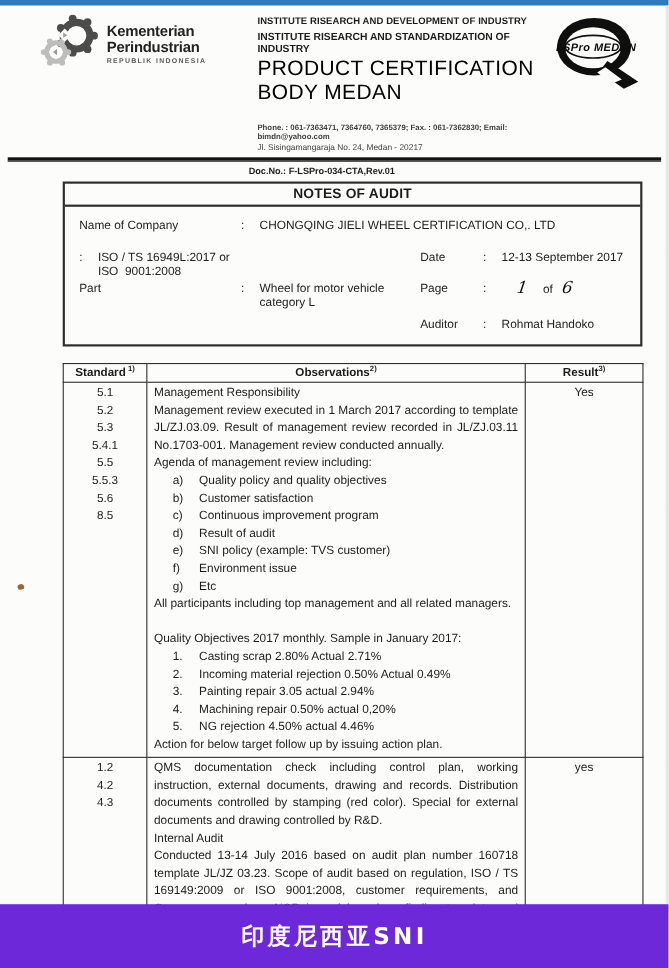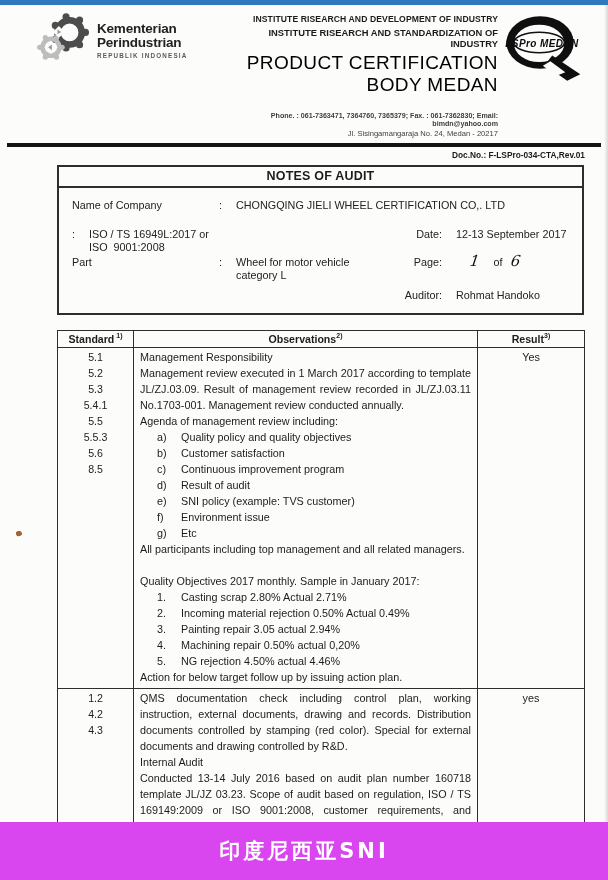--- a/index.html
+++ b/index.html
@@ -9,46 +9,46 @@
     background:#fcfcfb; font-family:"Liberation Sans", sans-serif; color:#1c1c1c;
   }
   .top-strip { position:absolute; top:0; left:0; width:100%; height:5px; background:#2e7abc; }
   .edge-shade { position:absolute; top:5px; right:0; width:4px; height:817px; background:linear-gradient(to left,#d8d8d6,rgba(252,252,251,0)); }
 
   
   .hdr { display:flex; align-items:flex-start; padding:13px 22px 0 36px; }
   .hdr-left { display:flex; align-items:center; gap:5px; width:198px; flex:none; }
   .ministry-text .nm { font-weight:bold; font-size:13.5px; line-height:14px; letter-spacing:-.2px; color:#222; }
   .ministry-text .rep { font-size:6.3px; letter-spacing:1.2px; color:#5a5a5a; margin-top:2px; font-weight:bold; }
-  .hdr-center { flex:1; text-align:right; padding-top:1px; }
+  .hdr-center { flex:1; text-align:left; padding-top:1px; }
   .oc1 { font-size:8.6px; font-weight:bold; letter-spacing:.1px; }
   .oc2 { font-size:9.4px; font-weight:bold; margin-top:3px; }
   .oc3 { font-size:19px; margin-top:3px; letter-spacing:.4px; color:#000000; }
   .oc4 { font-size:7.1px; font-weight:bold; color:#3d3d3d; margin-top:16px; }
   .oc5 { font-size:7.6px; font-weight:normal; color:#3d3d3d; margin-top:1px; }
   .hdr-right { width:88px; flex:none; position:relative; margin-top:0; }
   .lspro-label { position:absolute; top:25px; left:0; width:88px; text-align:center;
     font-size:10px; font-weight:bold; font-style:italic; letter-spacing:.4px; color:#0d0d0d; }
 
   .rule { margin:5px 7px 0 7px; height:2px; border-top:3px solid #141414; border-bottom:1px solid #141414; }
-  .docno { margin:3px 23px 0 0; text-align:right; font-size:8.3px; font-weight:bold; color:#1a1a1a; }
+  .docno { margin:3px 23px 0 0; text-align:center; font-size:8.3px; font-weight:bold; color:#1a1a1a; }
 
   
   .formbox { margin:5px 0 0 57px; width:527px; border:2px solid #2e2e2e; background:#fcfcfb; }
   .form-title { text-align:center; font-weight:bold; font-size:12.5px; padding:2px 0 3px;
     border-bottom:2px solid #2e2e2e; letter-spacing:.2px; }
   .form-body { padding:11px 12px 11px 13px; font-size:10.8px; color:#222; }
   .frow { display:flex; }
   .flabel { width:147px; flex:none; }
   .fcolon { width:17px; flex:none; }
   .fval { flex:1; line-height:13px; }
   .cols { display:flex; }
   .col-l { width:310px; flex:none; }
   .col-r { flex:1; }
-  .flabel2 { width:57px; flex:none;text-align:right; }
+  .flabel2 { width:57px; flex:none; }
   .mb16 { margin-bottom:16px; }
   .mb2 { margin-bottom:2px; }
   .mb7 { margin-bottom:7px; }
   .line { line-height:13px; }
   .hand { font-family:"DejaVu Serif", serif; font-style:italic; font-size:15px; line-height:11px;
     display:inline-block; transform:skewX(-8deg); color:#111; }
   .pg1 { margin-left:14px; }
   .pgof { margin:0 5px 0 11px; }
 
   
@@ -62,21 +62,21 @@
   td.obs { vertical-align:top; padding:1px 6px 3px 6px; line-height:16px; font-size:10.8px; }
   td.res { text-align:center; vertical-align:top; line-height:16px; font-size:10.8px; padding-top:1px; }
   .p { margin:0; }
   .just { text-align:justify; }
   .li { display:flex; padding-left:17px; }
   .li .mk { width:24px; flex:none; }
   .li .lt { flex:1; }
   .gap { height:16px; }
   .speck { position:absolute; left:16px; top:531px; width:6px; height:5px;
     background:#a4622f; border-radius:2px 3px 2px 2px; transform:rotate(-12deg); }
-  .banner { position:absolute; left:0; bottom:0; width:100%; height:58px; background:#d946ef;
+  .banner { position:absolute; left:0; bottom:0; width:100%; height:58px; background:#6d28d9;
     display:flex; align-items:center; justify-content:center; }
   .banner span { color:#ffffff; font-size:21px; font-weight:bold; letter-spacing:3px;
     font-family:"DejaVu Sans", sans-serif; }
 </style>
 </head>
 <body>
 
 <div class="sheet">
   <div class="top-strip"></div>
   <div class="edge-shade"></div>

